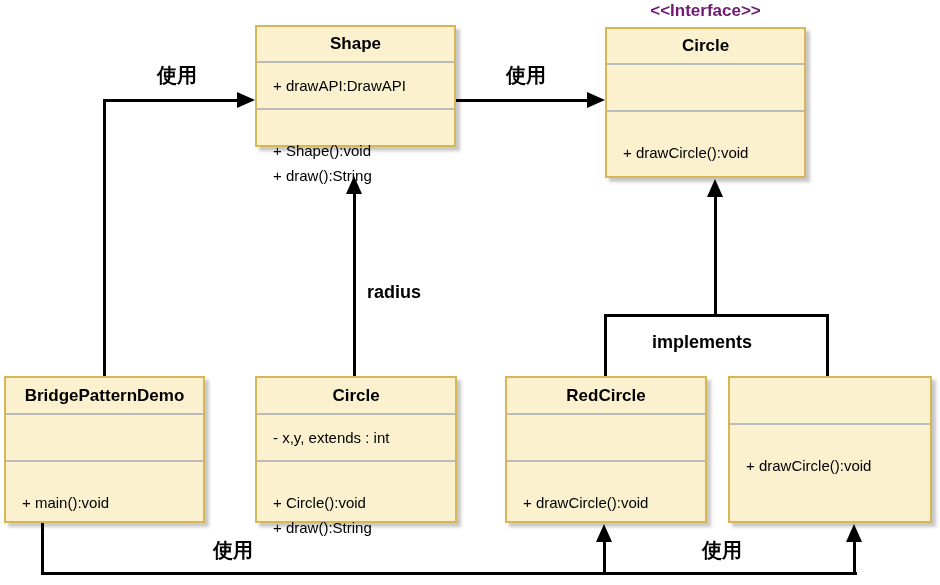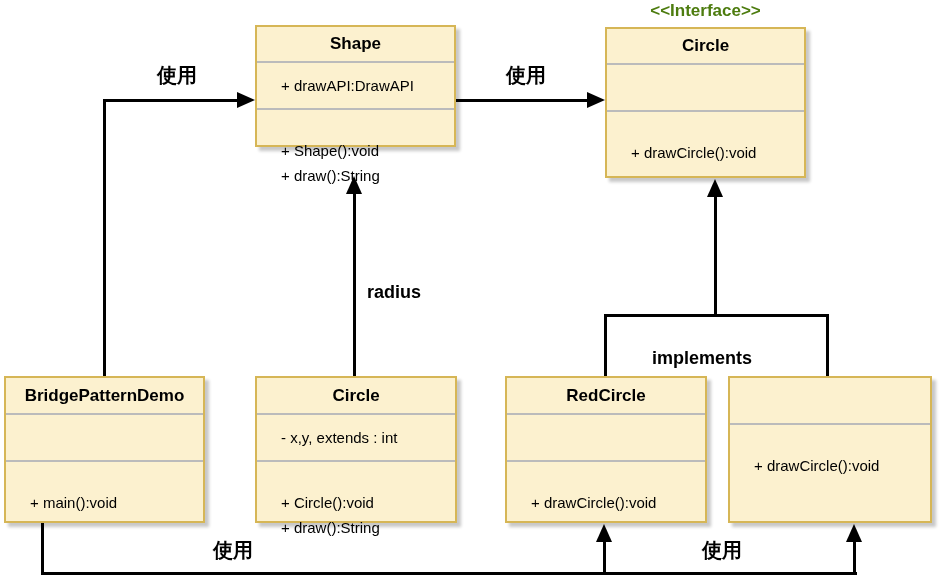--- a/index.html
+++ b/index.html
@@ -29,24 +29,24 @@
   }
   .uml-attrs{
     box-sizing:border-box;flex:0 0 auto;
     display:flex;flex-direction:column;justify-content:center;
     border-bottom:2px solid var(--divider);
   }
   .uml-methods{
     box-sizing:border-box;flex:1 1 auto;padding-top:8px;margin-top:20px;
   }
   .uml-member{
-    font-size:15px;line-height:25px;padding:0 24px;color:#000;white-space:nowrap;
+    font-size:15px;line-height:25px;padding:0 16px;color:#000;white-space:nowrap;
   }
   .stereotype{
-    position:absolute;font-weight:bold;font-size:17px;color:#4d7c0f;text-align:center;
+    position:absolute;font-weight:bold;font-size:17px;color:#701a75;text-align:center;
   }
   .edge-label{
     position:absolute;font-weight:bold;color:#000;white-space:nowrap;
   }
   .edge-label.cjk{font-size:20px;}
   .edge-label.latin{font-size:18px;}
   .hline,.vline{position:absolute;background:var(--line);}
   .arrow{position:absolute;width:0;height:0;}
   .arrow-right{border-top:8px solid transparent;border-bottom:8px solid transparent;border-left:18px solid var(--line);}
   .arrow-up{border-left:8px solid transparent;border-right:8px solid transparent;border-bottom:18px solid var(--line);}
@@ -121,21 +121,21 @@
 
   <div class="vline" style="left:353px;top:191px;width:3px;height:185px;"></div>
   <div class="arrow arrow-up" style="left:346px;top:176px;"></div>
   <div class="edge-label latin" style="left:367px;top:282px;">radius</div>
 
   <div class="vline" style="left:604px;top:314px;width:3px;height:62px;"></div>
   <div class="vline" style="left:826px;top:314px;width:3px;height:62px;"></div>
   <div class="hline" style="left:604px;top:314px;width:225px;height:3px;"></div>
   <div class="vline" style="left:714px;top:195px;width:3px;height:121px;"></div>
   <div class="arrow arrow-up" style="left:707px;top:179px;"></div>
-  <div class="edge-label latin" style="left:652px;top:348px;">implements</div>
+  <div class="edge-label latin" style="left:652px;top:332px;">implements</div>
 
   <div class="vline" style="left:41px;top:523px;width:3px;height:52px;"></div>
   <div class="hline" style="left:41px;top:572px;width:816px;height:3px;"></div>
   <div class="vline" style="left:603px;top:540px;width:3px;height:34px;"></div>
   <div class="arrow arrow-up" style="left:596px;top:524px;"></div>
   <div class="vline" style="left:853px;top:540px;width:3px;height:34px;"></div>
   <div class="arrow arrow-up" style="left:846px;top:524px;"></div>
   <div class="edge-label cjk" style="left:213px;top:537px;">使用</div>
   <div class="edge-label cjk" style="left:702px;top:537px;">使用</div>
 

